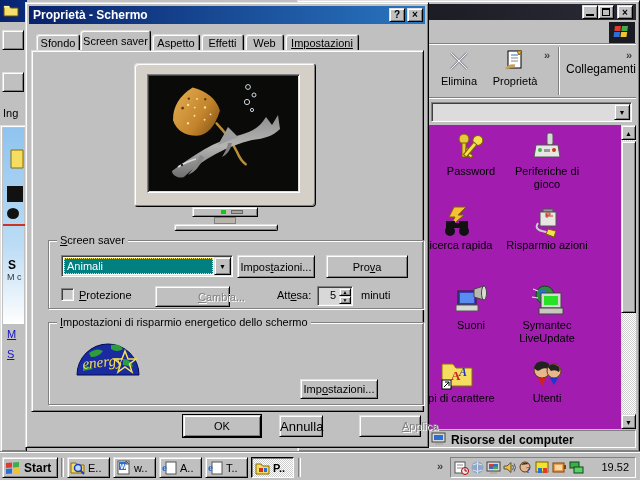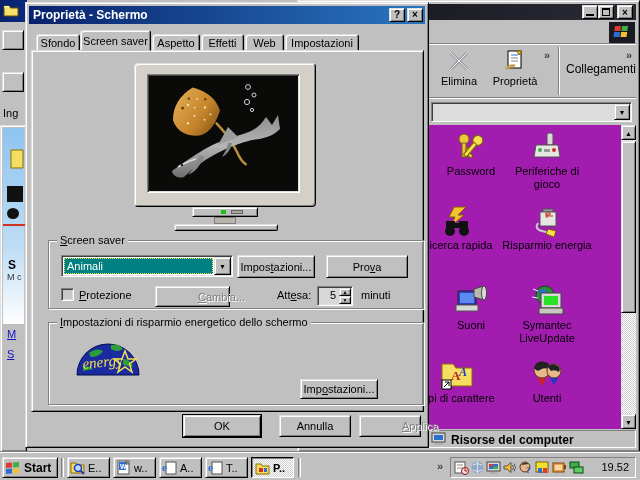--- a/index.html
+++ b/index.html
@@ -161,21 +161,21 @@
     </div>
 
     <div class="abs" style="left:201px;top:80px;width:90px;">
       <svg width="34" height="34" viewBox="0 0 34 34" style="display:block;margin:0 auto;">
           <rect x="13" y="4" width="10" height="3" fill="#999" stroke="#555"></rect>
           <rect x="10" y="7" width="16" height="14" fill="#e6e6e2" stroke="#555"></rect>
           <path d="M16 10 h4 v-2 h-4 z M17 9 v4 M15 11 h8" stroke="#cc3322" fill="none"></path>
           <path d="M8 18 q-4 6 4 8 l8 2" stroke="#ccc" stroke-width="2" fill="none"></path>
           <path d="M18 24 l8 2 l-2 6 l-8 -3 z" fill="#f5e04f" stroke="#806000"></path>
         </svg>
-      <div class="icon-label">Risparmio energia</div>
+      <div class="icon-label">Risparmio azioni</div>
     </div>
 
     <div class="abs" style="left:125px;top:160px;width:90px;">
       <svg width="34" height="34" viewBox="0 0 34 34" style="display:block;margin:0 auto;">
           <rect x="4" y="6" width="18" height="14" fill="#3a3ac8" stroke="#222"></rect>
           <rect x="6" y="8" width="14" height="10" fill="#5a8cf0"></rect>
           <rect x="2" y="20" width="22" height="6" fill="#d8d8d4" stroke="#555"></rect>
           <path d="M20 4 L30 1 L30 15 L20 12 Z" fill="#b8b8b0" stroke="#444"></path>
           <ellipse cx="30" cy="8" rx="2.5" ry="7" fill="#dcdcd4" stroke="#444"></ellipse>
         </svg>
@@ -244,21 +244,21 @@
     <span style="position:absolute;left:4px;top:2px;">Proprietà - Schermo</span>
     <div class="abs btn tb-btn" style="right:20px;top:2px;color:#000;"><span>?</span></div>
     <div class="abs btn tb-btn" style="right:2px;top:2px;color:#000;"><span>×</span></div>
   </div>
 
   <div class="tab" style="left:10px;width:44px;">Sfondo</div>
   <div class="tab active" style="left:54px;width:71px;line-height:20px;">Screen saver</div>
   <div class="tab" style="left:126px;width:48px;">Aspetto</div>
   <div class="tab" style="left:175px;width:43px;">Effetti</div>
   <div class="tab" style="left:219px;width:39px;">Web</div>
-  <div class="tab" style="left:259px;width:74px;">Impostazioni</div>
+  <div class="tab" style="left:259px;width:74px;text-decoration:underline;">Impostazioni</div>
 
   <div class="abs out" style="left:5px;top:47px;width:393px;height:362px;z-index:4;">
 
     <div class="abs" style="left:102px;top:12px;width:182px;height:168px;">
       <div class="abs out" style="left:0;top:0;width:182px;height:144px;background:#d4d0c8;border-radius:4px;"></div>
       <div class="abs in" style="left:13px;top:11px;width:153px;height:119px;background:#0a0a08;overflow:hidden;">
         <svg width="151" height="117" viewBox="0 0 151 117">
           <defs>
             <linearGradient id="rayg" x1="0" y1="0" x2="1" y2="1">
                 <stop offset="0" stop-color="#e8b254"></stop>
@@ -347,21 +347,21 @@
         <path d="M2 42 A31 31 0 0 1 64 42 Z" fill="#1a2aa0" stroke="#000a50"></path>
         <path d="M14 20 q8 -6 14 -2 q-4 6 -12 6 z M36 12 q8 -2 12 4 q-6 4 -12 0 z M8 34 q6 -2 10 2 l-10 2 z M48 26 q8 0 10 8 l-10 -2 z" fill="#2e9e3a"></path>
         <text x="8" y="36" font-family="Liberation Serif, serif" font-style="italic" font-size="15" fill="#f5e04f" transform="rotate(-6 8 36)">energy</text>
         <path d="M50 18 l3 8 8 0 -6.5 5 2.5 8 -7 -5 -7 5 2.5 -8 -6.5 -5 8 0 z" fill="none" stroke="#f5e04f" stroke-width="1.5"></path>
       </svg>
       <button class="abs btn" style="left:251px;top:56px;width:78px;height:20px;font-size:11px;font-family:inherit;">Imp<u>o</u>stazioni...</button>
     </div>
   </div>
 
   <button class="abs btn" style="left:157px;top:412px;width:78px;height:22px;font-size:11px;font-family:inherit;outline:1px solid #000;outline-offset:0;"><span>OK</span></button>
-  <button class="abs btn" style="left:253px;top:412px;width:72px;height:22px;font-size:11px;font-family:inherit;"><span>Annulla</span></button>
+  <button class="abs btn" style="left:253px;top:412px;width:44px;height:22px;font-size:13px;font-family:inherit;"><span>Annulla</span></button>
   <button class="abs btn disabled-text" style="left:333px;top:412px;width:62px;height:22px;font-size:11px;font-family:inherit;"><u>A</u>pplica</button>
 </div>
 
 <div class="abs" style="left:0;top:452px;width:640px;height:40px;background:#c0c0c0;border-top:1px solid #fff;box-shadow:0 -1px 0 #808080;z-index:20;">
 
   <div class="abs btn" style="left:2px;top:4px;width:56px;height:21px;">
     <svg style="position:absolute;left:2px;top:2px;" width="16" height="15" viewBox="0 0 16 15">
         <g transform="skewY(-4)">
           <rect x="1" y="3" width="6" height="5" fill="#e03a2f"></rect>
           <rect x="8" y="3" width="6" height="5" fill="#3fae49"></rect>

